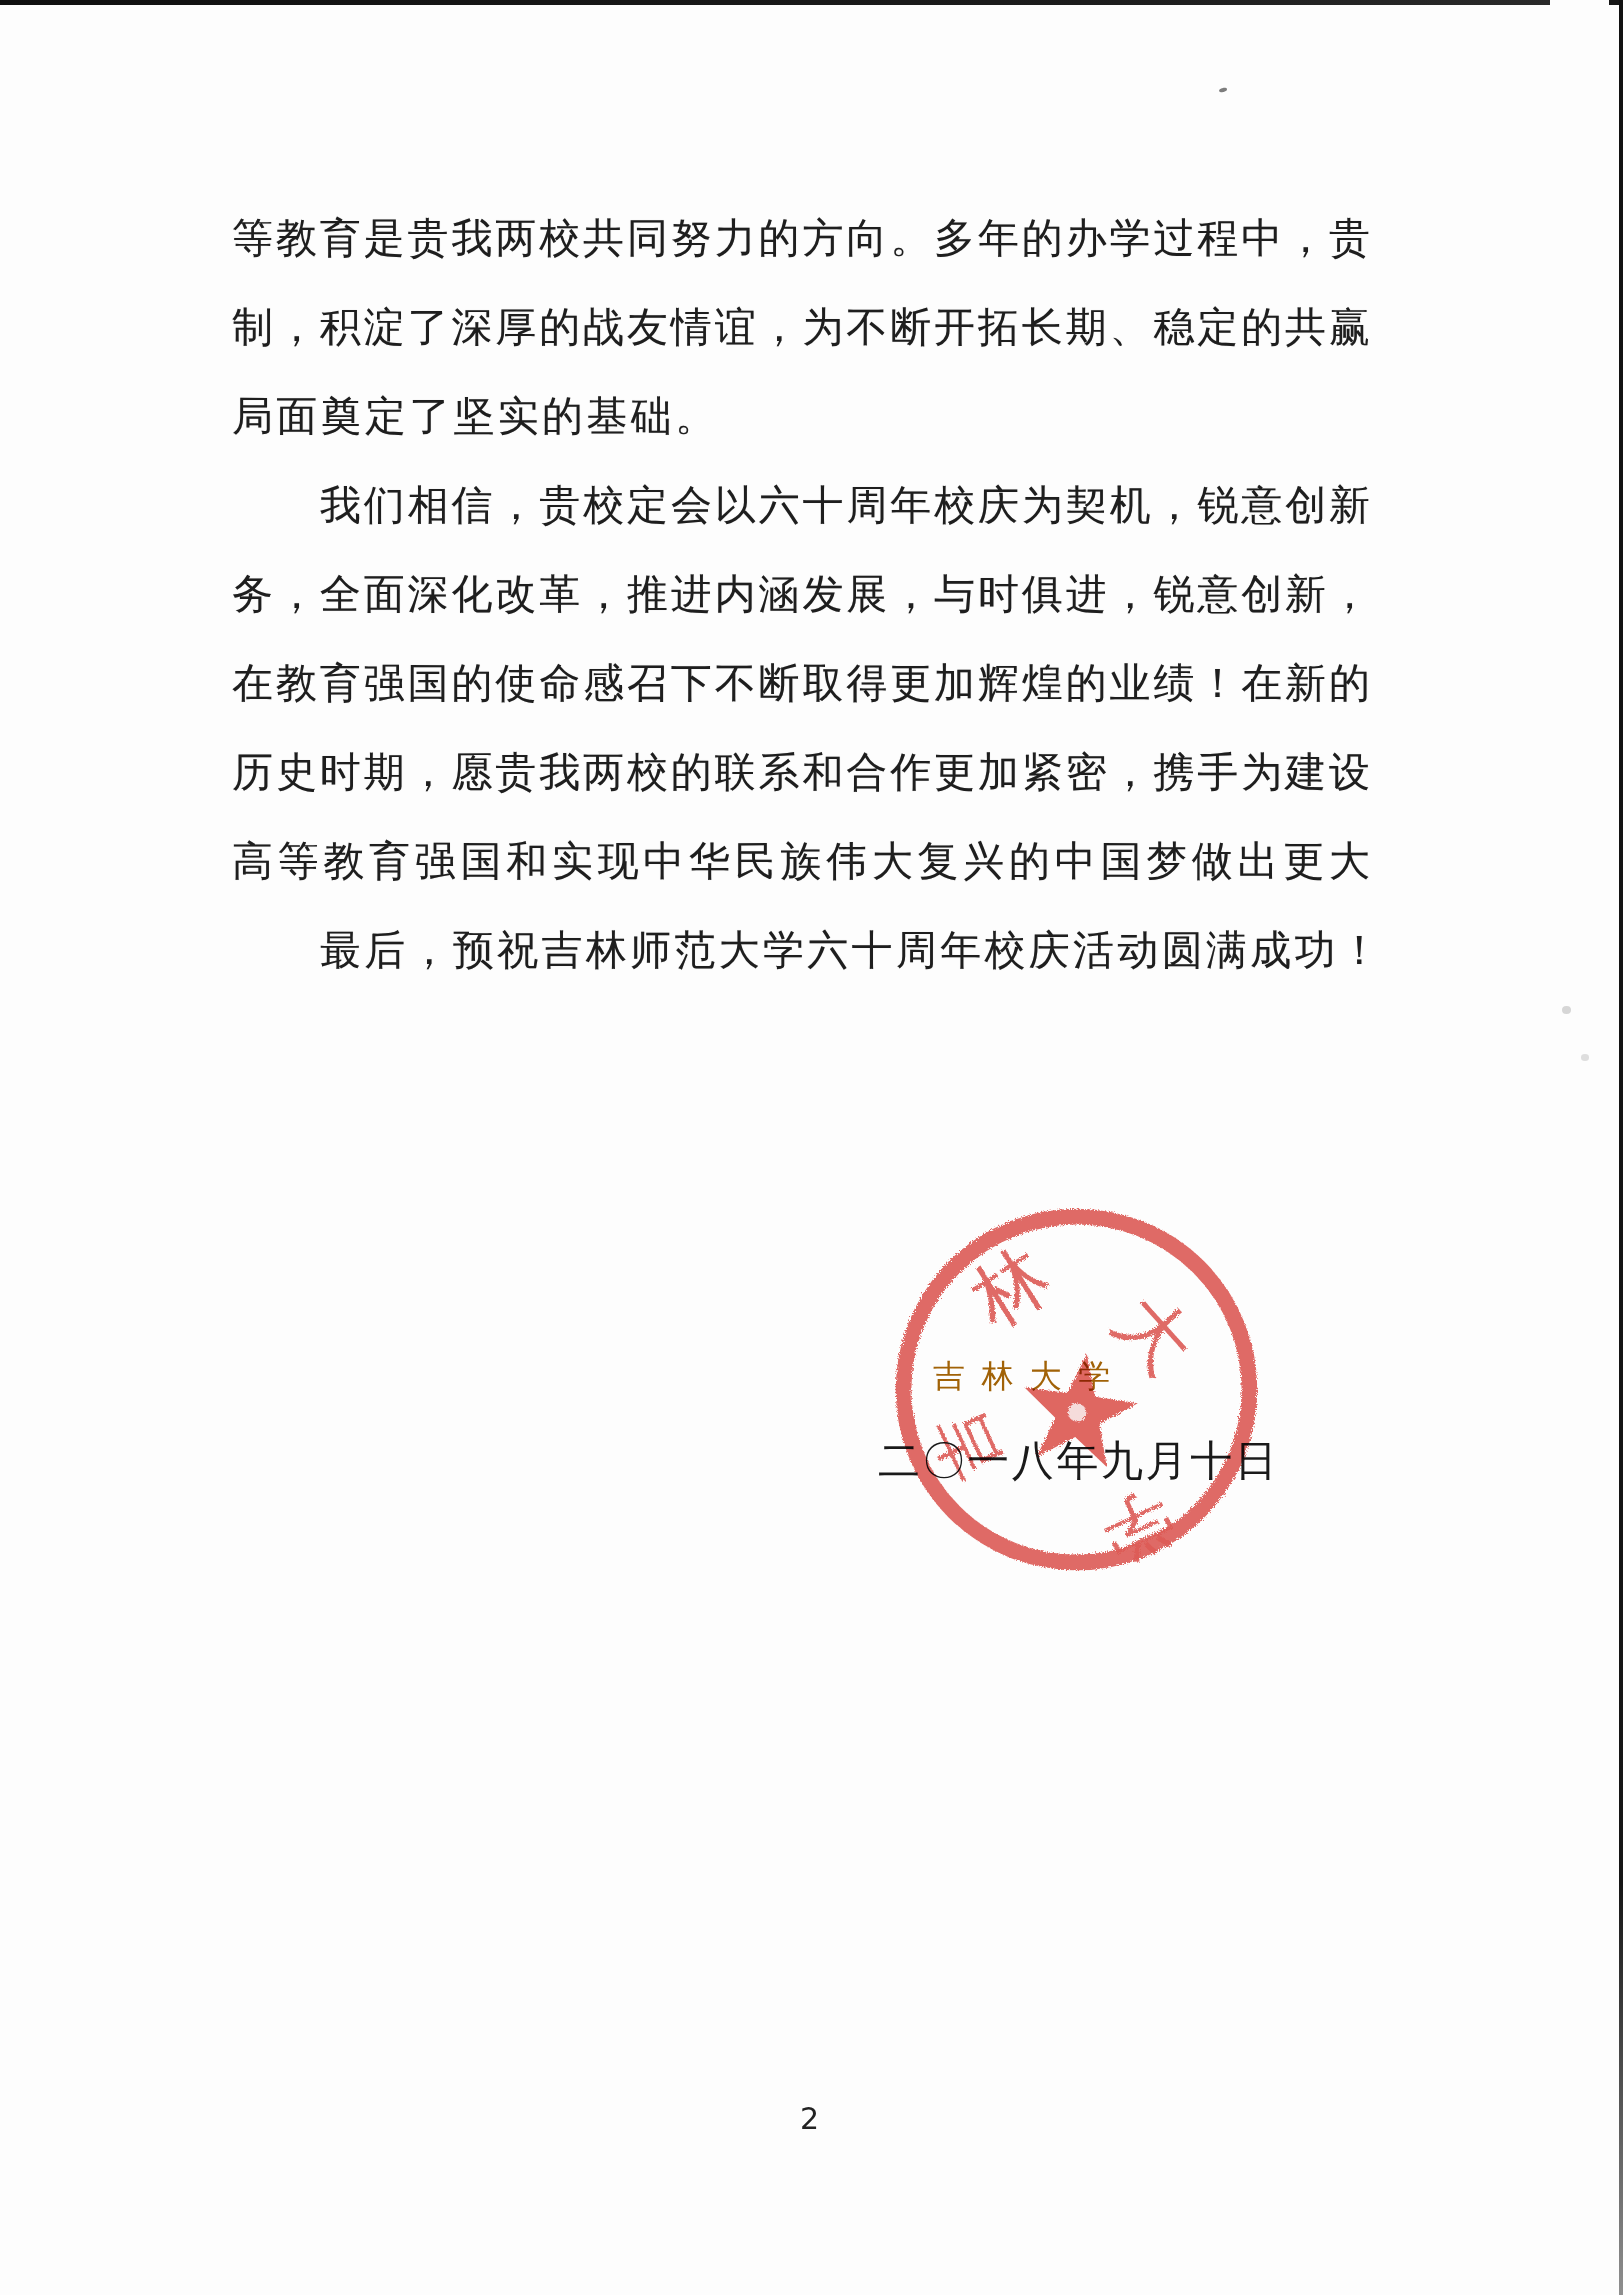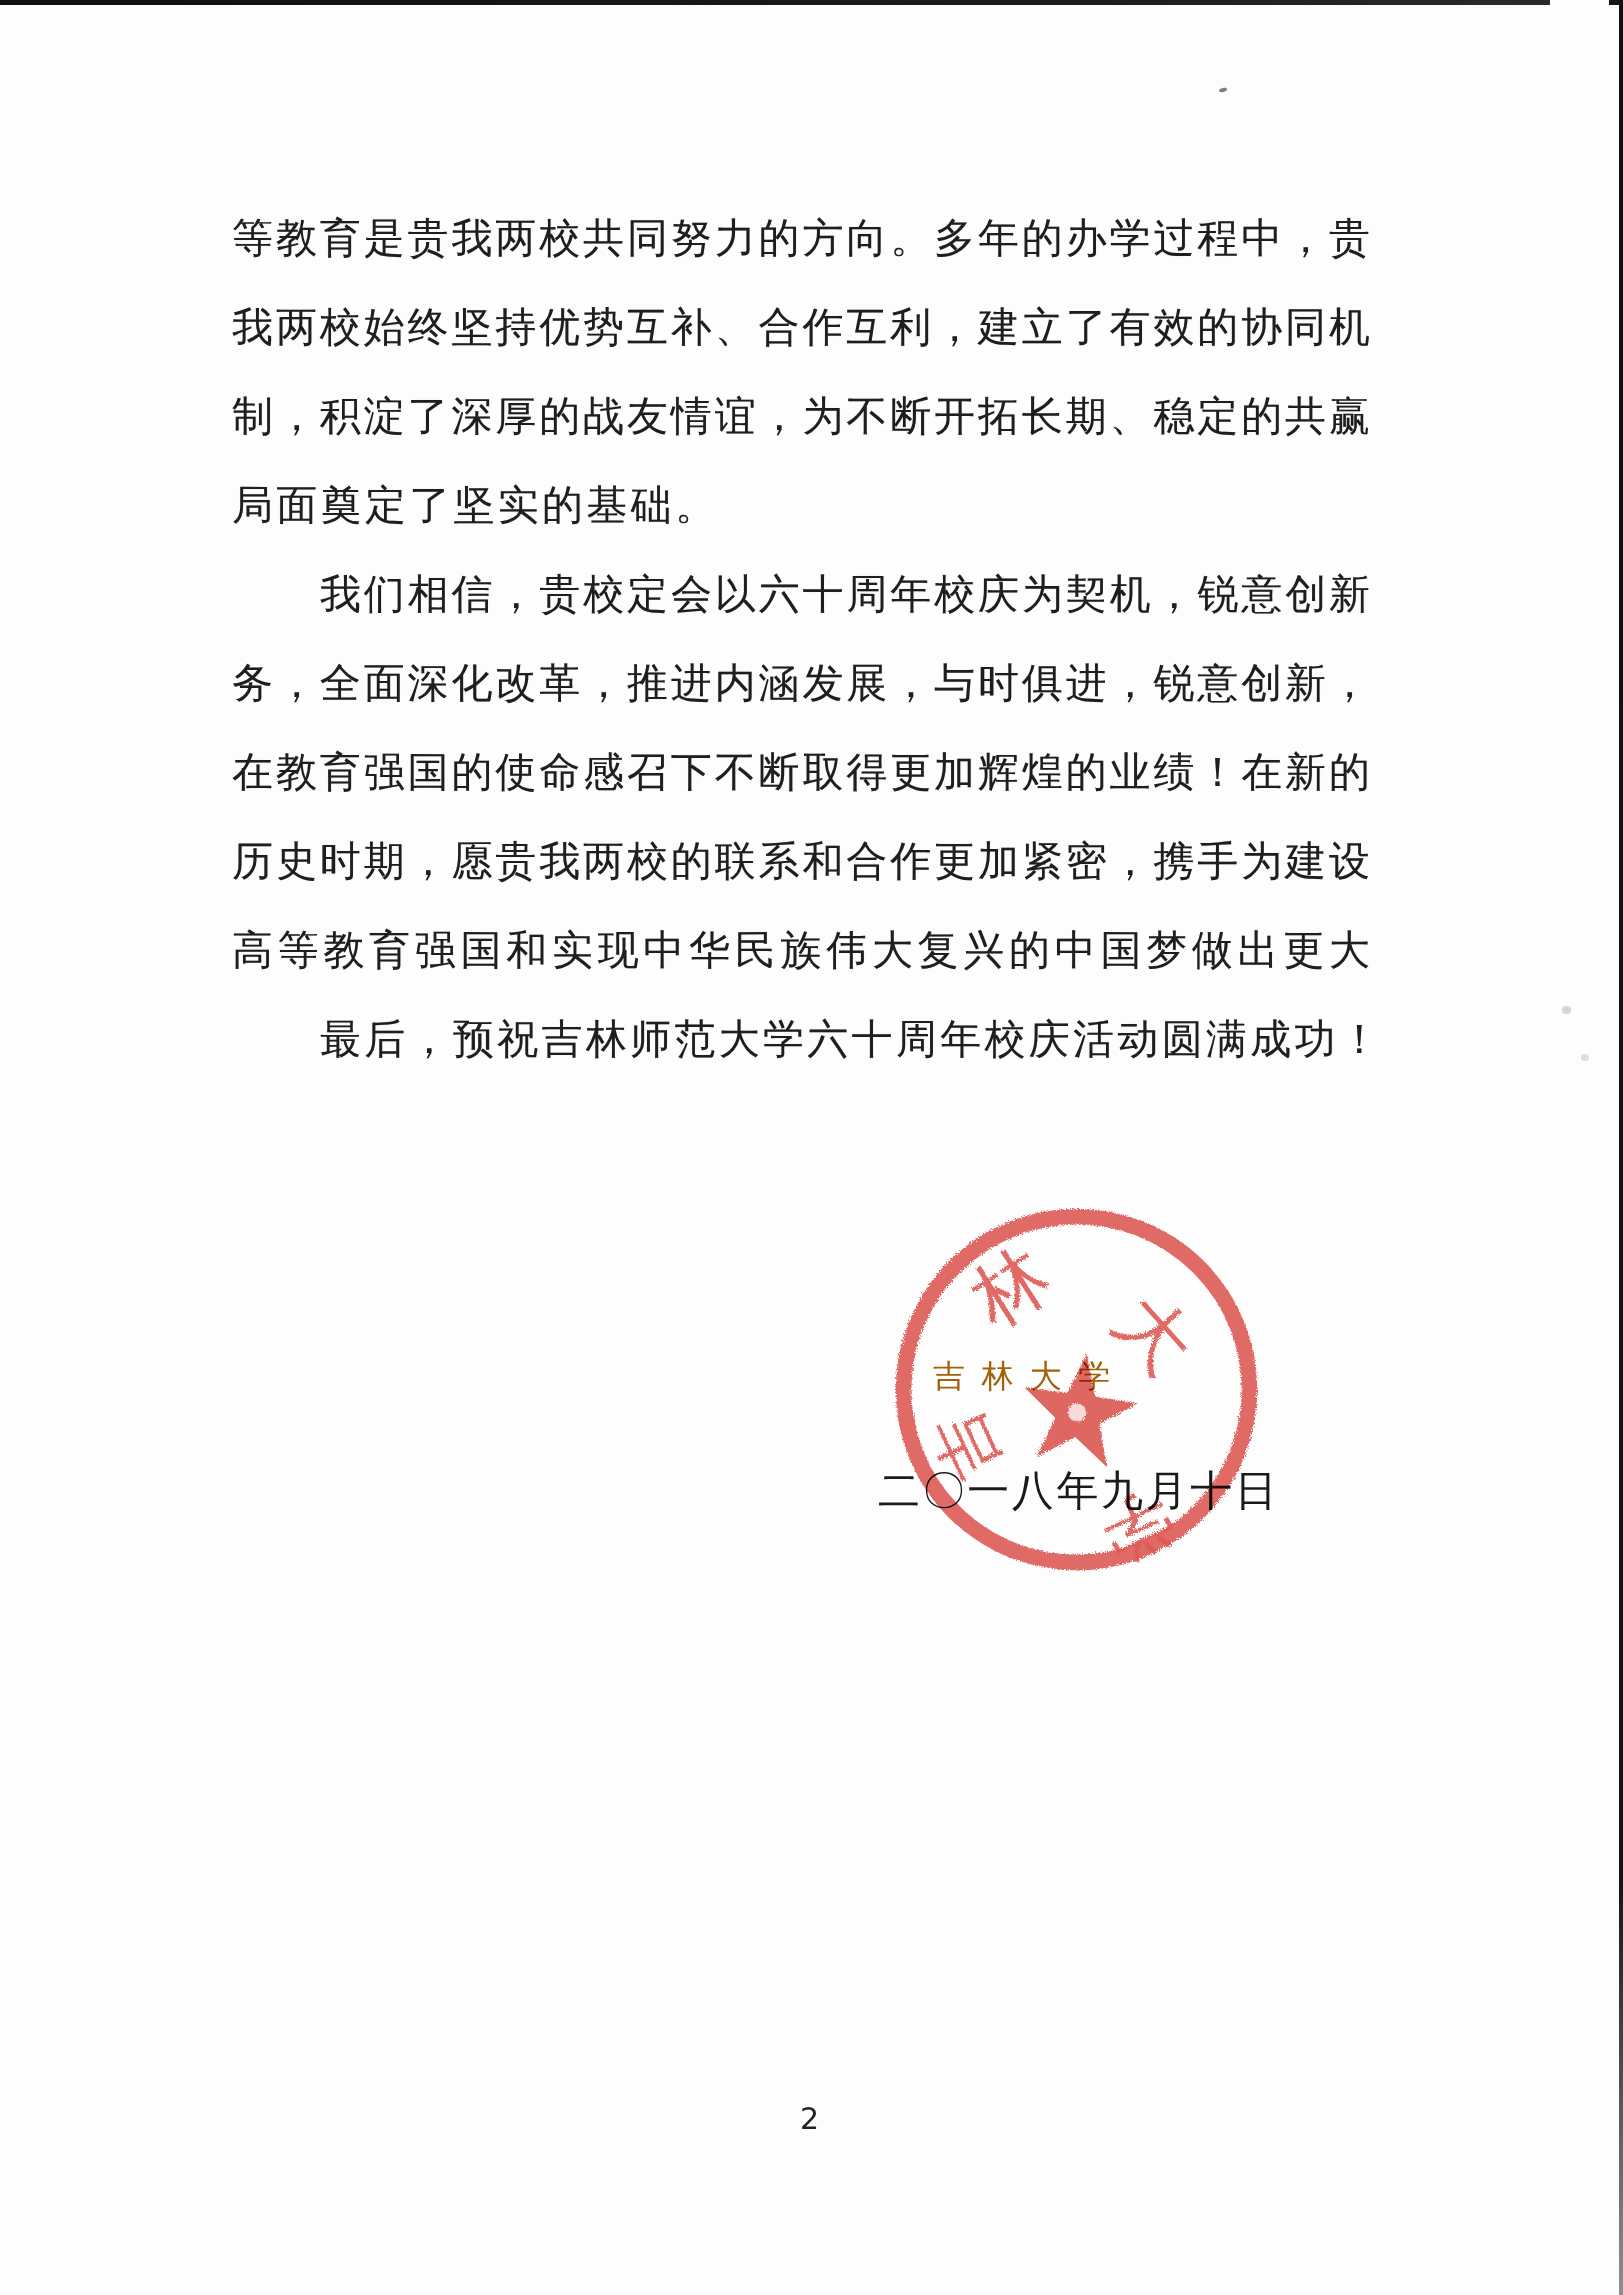--- a/index.html
+++ b/index.html
@@ -62,21 +62,21 @@
 
   
   .sig-name {
     position: absolute; left: 933px; top: 1344px;
     font-size: 32px; line-height: 65px;
     letter-spacing: 16.4px;
     color: #a16207;
     white-space: nowrap;
   }
   .sig-date {
-    position: absolute; left: 878px; top: 1461px;
+    position: absolute; left: 878px; top: 1431px;
     font-size: 42px; line-height: 59px;
     letter-spacing: 2.6px;
     color: #1a1a1a;
     white-space: nowrap;
   }
 
   
   .stamp {
     position: absolute; left: 895px; top: 1208px;
     width: 363px; height: 363px;
@@ -105,21 +105,20 @@
 
   <div class="edge-top"></div>
   <div class="edge-top-corner"></div>
   <div class="edge-right"></div>
   <div class="speck-1"></div>
   <div class="speck-2"></div>
   <div class="speck-3"></div>
 
   <div class="letter-body">
     <div class="ln just">等教育是贵我两校共同努力的方向。多年的办学过程中，贵</div>
-    <div class="ln just">我两校始终坚持优势互补、合作互利，建立了有效的协同机</div>
     <div class="ln just">制，积淀了深厚的战友情谊，为不断开拓长期、稳定的共赢</div>
     <div class="ln">局面奠定了坚实的基础。</div>
     <div class="ln just indent">我们相信，贵校定会以六十周年校庆为契机，锐意创新</div>
     <div class="ln just">务，全面深化改革，推进内涵发展，与时俱进，锐意创新，</div>
     <div class="ln just">在教育强国的使命感召下不断取得更加辉煌的业绩！在新的</div>
     <div class="ln just">历史时期，愿贵我两校的联系和合作更加紧密，携手为建设</div>
     <div class="ln just">高等教育强国和实现中华民族伟大复兴的中国梦做出更大</div>
     <div class="ln indent">最后，预祝吉林师范大学六十周年校庆活动圆满成功！</div>
   </div>
 

